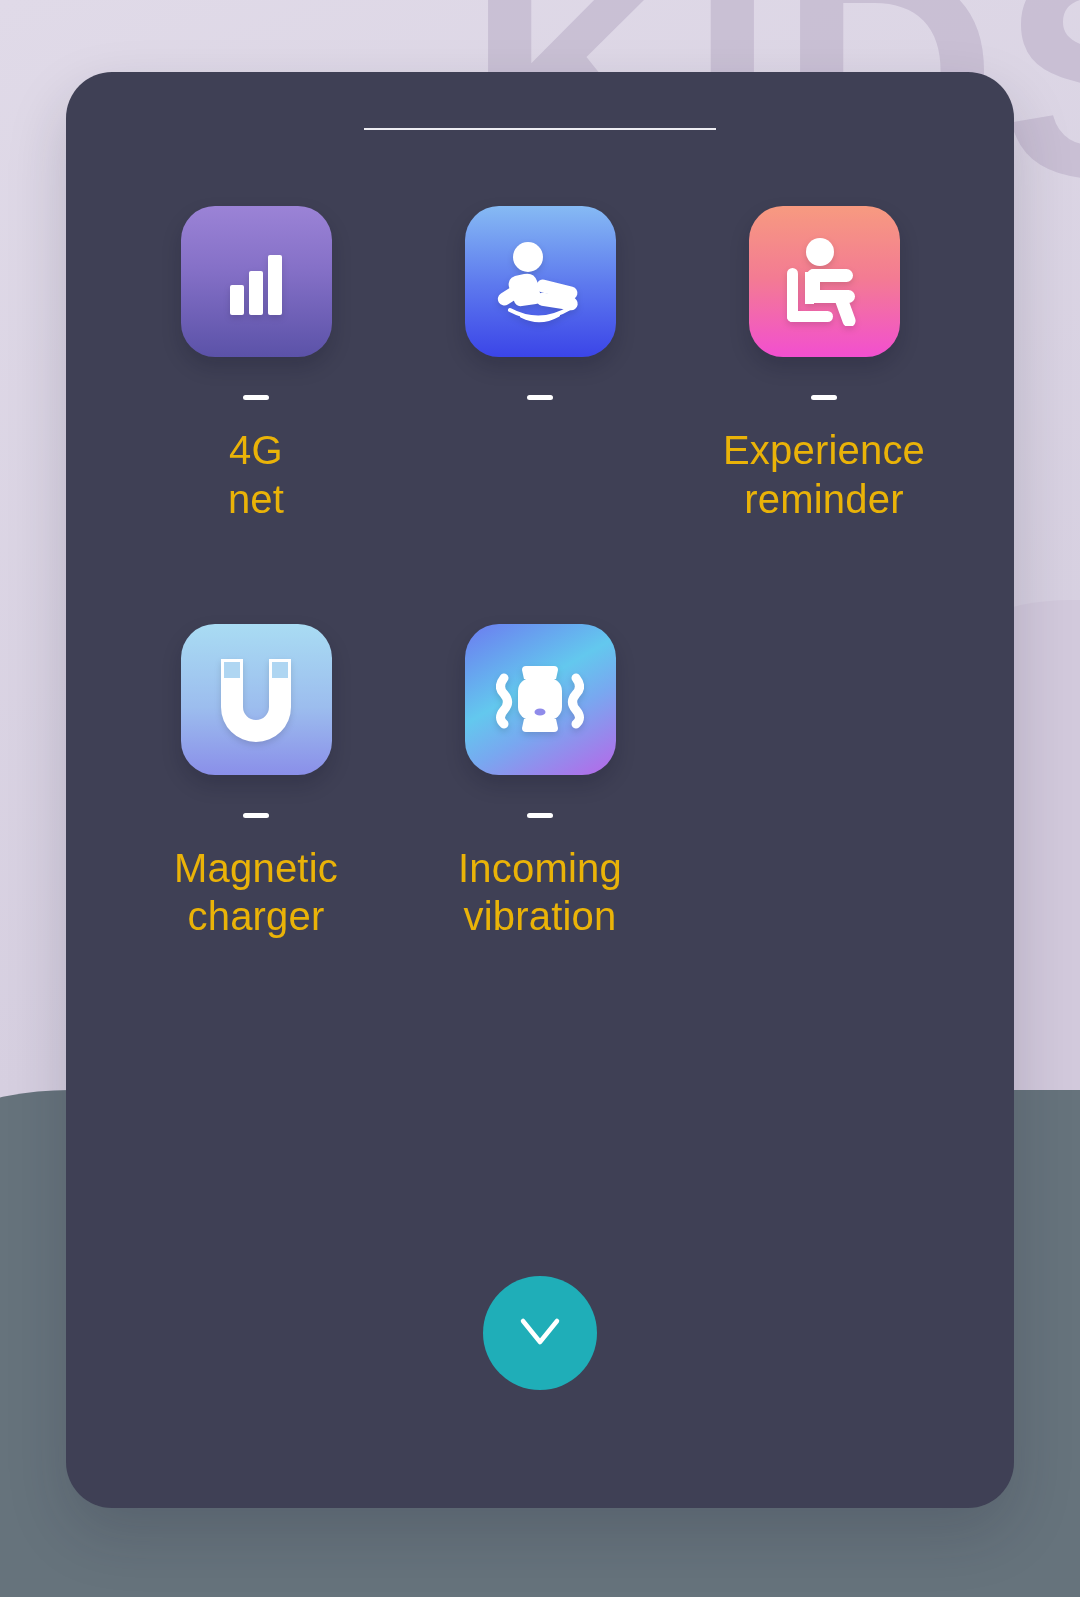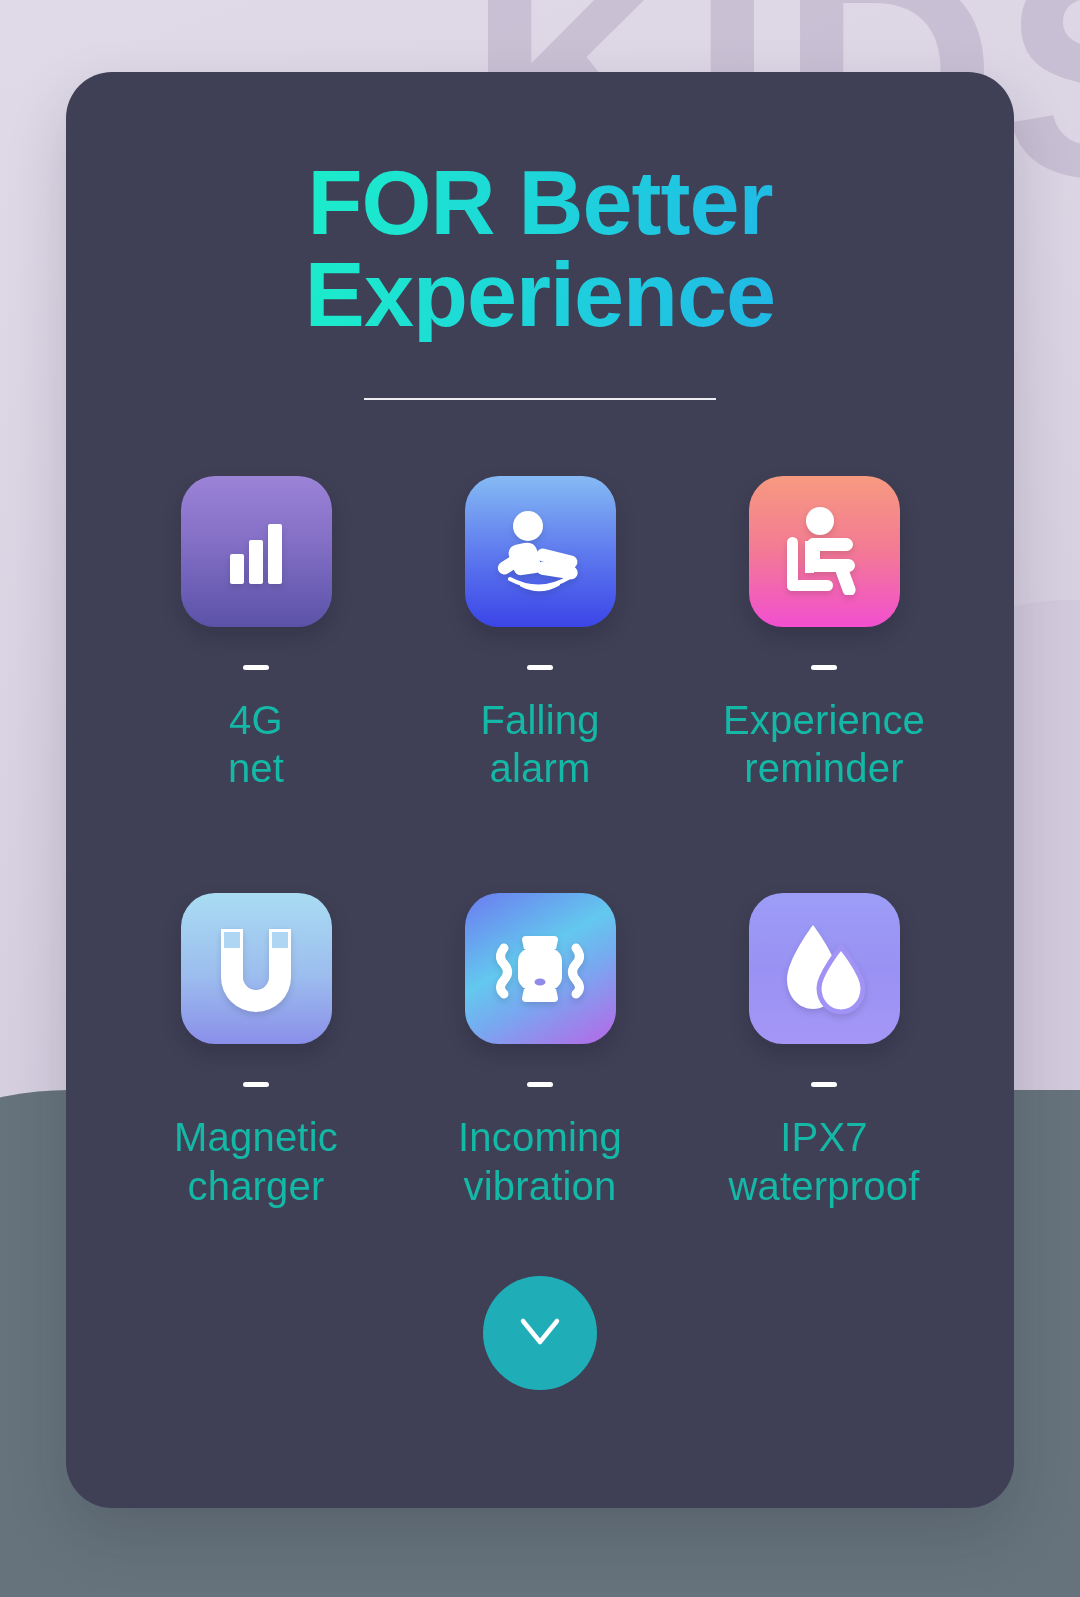--- a/index.html
+++ b/index.html
@@ -98,21 +98,21 @@
   .tile svg { display: block; filter: drop-shadow(0 3px 3px rgba(0,0,0,.13)); }
 
   .dash {
     width: 26px; height: 5px; border-radius: 3px;
     background: #FFFFFF;
     margin-top: 38px;
   }
   .label {
     margin-top: 26px;
     text-align: center;
-    color: #14b8a6;
+    color: #eab308;
     font-size: 40px;
     font-weight: 400;
     line-height: 1.22;
     letter-spacing: .2px;
     white-space: pre-line;
   }
 
   
   .g-4g        { background: linear-gradient(180deg, #9B83D6 0%, #8671C8 40%, #5B52A8 100%); }
   .g-falling   { background: linear-gradient(180deg, #86BAF4 0%, #5D79EE 52%, #3B45E8 100%); }
@@ -139,22 +139,20 @@
 <body>
 
 <div id="bg">
   <div id="blob-lav"></div>
   <div id="watermark">KIDS</div>
   <div id="blob-gray"></div>
 </div>
 
 <div id="card">
 
-  <h1 id="heading">FOR Better
-Experience</h1>
   <div id="divider"></div>
 
   <div class="grid" id="grid-row-1">
 
     <div class="cell">
       <div class="tile g-4g">
         <span>
           <svg width="74" height="74" viewBox="0 0 74 74">
             <rect x="11" y="40" width="14" height="30" rx="2" fill="#fff"></rect>
             <rect x="30" y="26" width="14" height="44" rx="2" fill="#fff"></rect>
@@ -175,22 +173,20 @@
             <path d="M30 34 q10 -2 13 7 l4 16 q1 6 -5 7 l-14 2 q-6 1 -8 -5 l-5 -14 q-2 -8 6 -11 z" fill="#fff"></path>
             <rect x="2" y="47" width="34" height="13" rx="6.5" fill="#fff" transform="rotate(-32 19 53)"></rect>
             <rect x="42" y="43" width="42" height="13" rx="6.5" fill="#fff" transform="rotate(14 63 49)"></rect>
             <rect x="42" y="55" width="42" height="13" rx="6.5" fill="#fff" transform="rotate(9 63 61)"></rect>
             <path d="M16 70 q30 16 60 -2" stroke="#fff" stroke-width="4" fill="none" stroke-linecap="round"></path>
             <path d="M28 76 q18 9 36 -1" stroke="#fff" stroke-width="4" fill="none" stroke-linecap="round"></path>
           </svg>
         </span>
       </div>
       <div class="dash"></div>
-      <div class="label">Falling
-alarm</div>
     </div>
 
     <div class="cell">
       <div class="tile g-sedentary">
         <span>
           <svg width="86" height="88" viewBox="0 0 86 88">
             <circle cx="39" cy="14" r="14" fill="#fff"></circle>
             <path d="M24 34 h9 v32 h-9 z" fill="#fff"></path>
             <rect x="6" y="30" width="11" height="54" rx="5.5" fill="#fff"></rect>
             <rect x="6" y="73" width="46" height="11" rx="5.5" fill="#fff"></rect>
@@ -235,33 +231,20 @@
             <path d="M17 28 q-7 9 0 16 q7 8 0 16 q-7 8 0 14" stroke="#fff" stroke-width="9" fill="none" stroke-linecap="round" stroke-linejoin="round"></path>
             <path d="M89 28 q7 9 0 16 q-7 8 0 16 q7 8 0 14" stroke="#fff" stroke-width="9" fill="none" stroke-linecap="round" stroke-linejoin="round"></path>
           </svg>
         </span>
       </div>
       <div class="dash"></div>
       <div class="label">Incoming
 vibration</div>
     </div>
 
-    <div class="cell">
-      <div class="tile g-water">
-        <span>
-          <svg width="86" height="92" viewBox="0 0 86 92">
-            <path d="M32 2 C32 2 58 36 58 56 C58 74 46 86 32 86 C18 86 6 74 6 56 C6 36 32 2 32 2 Z" fill="#fff"></path>
-            <path d="M60 24 C60 24 82 51 82 65 C82 79 72 89 60 89 C48 89 38 79 38 65 C38 51 60 24 60 24 Z" fill="#fff" stroke="#A093F5" stroke-width="5"></path>
-          </svg>
-        </span>
-      </div>
-      <div class="dash"></div>
-      <div class="label">IPX7
-waterproof</div>
-    </div>
   </div>
 
   <button id="scroll-btn">
     <span>
       <svg width="46" height="34" viewBox="0 0 46 34">
         <path d="M6 6 L23 27 L40 6" stroke="#fff" stroke-width="4.5" fill="none" stroke-linecap="round" stroke-linejoin="round"></path>
       </svg>
     </span>
   </button>
 

